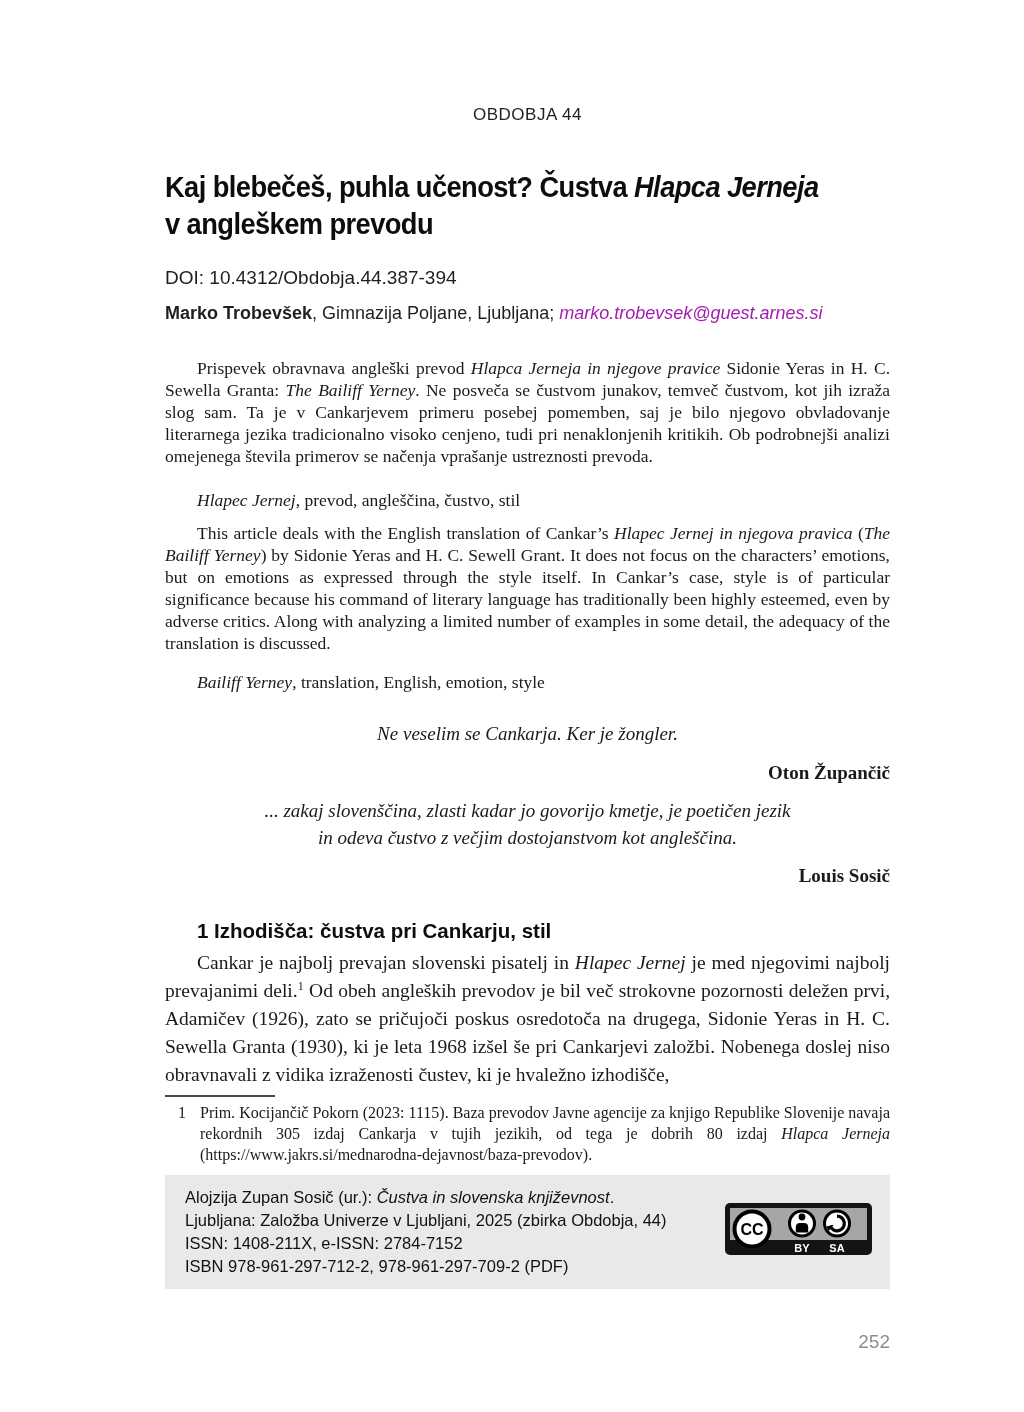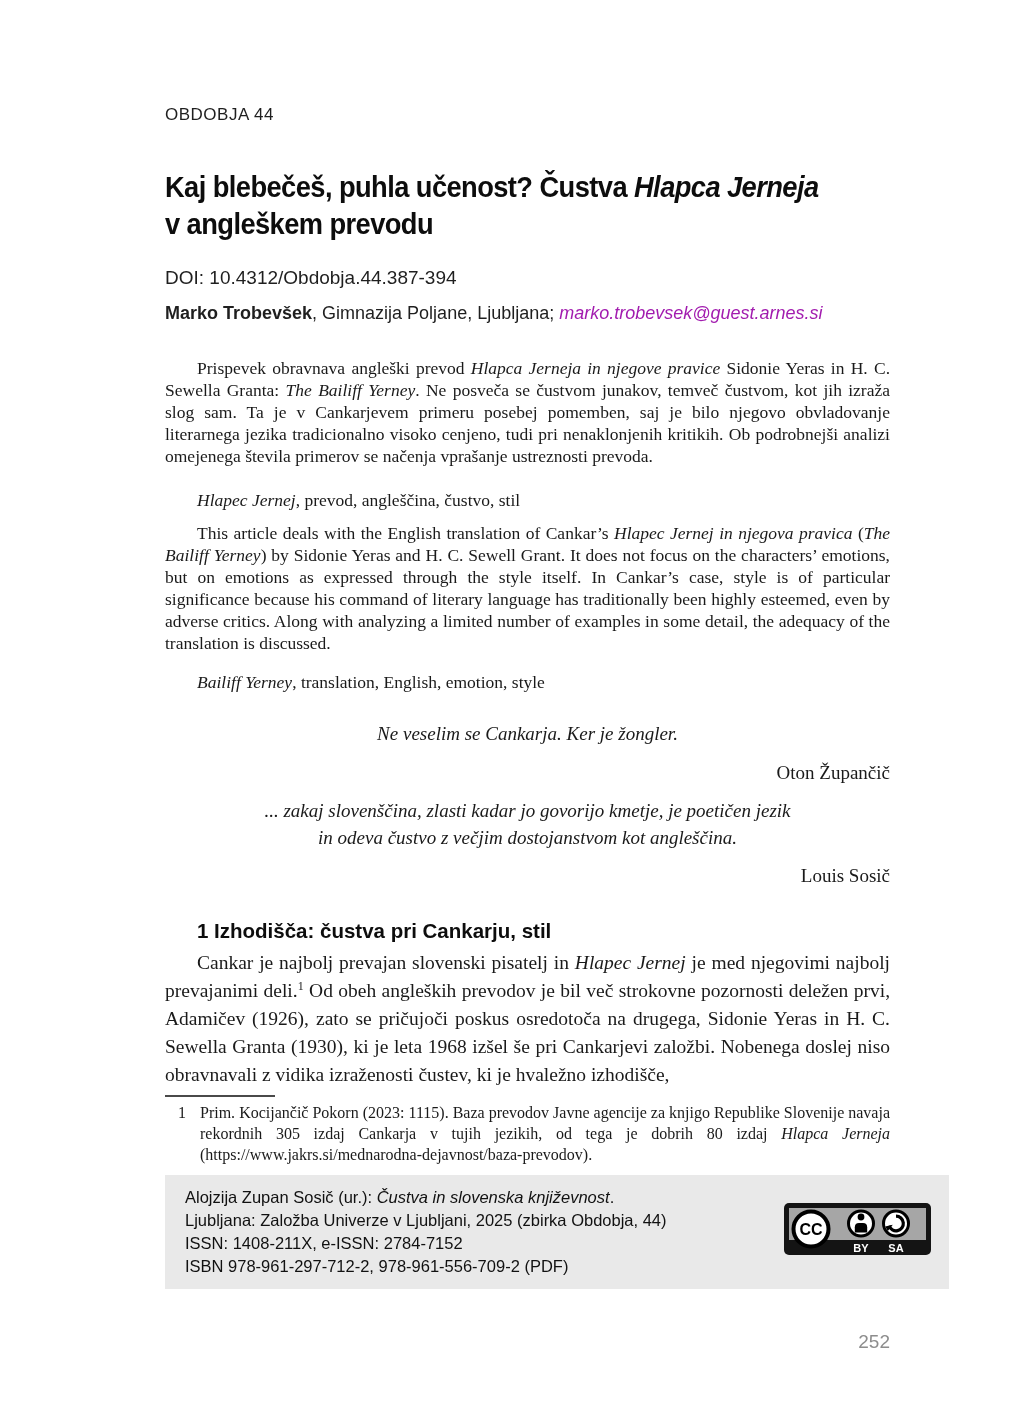--- a/index.html
+++ b/index.html
@@ -6,21 +6,21 @@
   html,body { background:#ffffff; }
   body {
     width:1024px; height:1412px;
     font-family:"Liberation Serif", serif;
     color:#1a1a1a;
   }
   .page { position:relative; width:1024px; height:1412px; background:#ffffff; overflow:hidden; }
   .content { position:absolute; left:165px; top:0; width:725px; }
 
   .running-header {
-    padding-top:105px; text-align:left;
+    padding-top:105px; text-align:center;
     font-family:"Liberation Sans", sans-serif;
     font-size:17px; color:#1f1f1f; letter-spacing:0.5px;
   }
 
   .title { margin-top:44px; color:#0d0d0d; }
   .title .t-line {
     display:block; white-space:nowrap;
     font-family:"Liberation Sans", sans-serif;
     font-weight:bold; font-size:29px; line-height:37px; letter-spacing:-0.6px;
     transform:scaleX(0.94); transform-origin:left center;
@@ -33,40 +33,40 @@
   .author-line .author-name { font-weight:bold; }
   .author-line .email { color:#a21caf; text-decoration:none; cursor:pointer;font-style:italic; }
 
   .abstract { margin-top:33px; font-size:17.5px; line-height:22px; text-align:justify; text-indent:32px; }
   .abstract.en { margin-top:11px; }
   .keywords { margin-top:22px; font-size:17.5px; line-height:22px; text-indent:32px; }
   .keywords.en { margin-top:17px; }
   .it { font-style:italic; }
 
   .epigraph { margin-top:27px; text-align:center; font-style:italic; font-size:19px; line-height:27px; }
-  .attribution { margin-top:15px; text-align:right; font-size:19px; }
+  .attribution { margin-top:15px; text-align:right; font-size:19px;font-weight:bold; }
   .epigraph.second { margin-top:13px; }
   .attribution.second { margin-top:14px; }
 
   .section-heading {
     margin-top:32px; padding-left:32px;
     font-family:"Liberation Sans", sans-serif; font-weight:bold;
     font-size:20.5px; line-height:24px; color:#0d0d0d;
   }
 
   .body-para { margin-top:6px; font-size:19.5px; line-height:28px; text-align:justify; text-indent:32px; }
   .body-para sup { font-size:12px; vertical-align:super; line-height:0; }
 
   .footnote-rule { margin-top:6px; width:110px; border:none; border-top:2px solid #4a4a4a; }
   .footnote { margin-top:5px; padding-left:13px; display:flex; font-size:16px; line-height:21px; }
   .footnote .fn-num { flex:none; width:22px; }
   .footnote .fn-text { flex:1; text-align:justify; }
 
   .colophon {
-    margin-top:10px; width:784px; background:#e9e9e9;
+    margin-top:10px; width:725px; background:#e9e9e9;
     padding:11px 18px 11px 20px;
     display:flex; align-items:center; justify-content:space-between;
     font-family:"Liberation Sans", sans-serif; font-size:16.5px; line-height:23px; color:#111111;
   }
   .colophon .col-lines { flex:1; min-width:0; }
   .colophon .col-line { white-space:nowrap; }
   .colophon .cc-badge { flex:none; margin-left:18px; cursor:pointer; }
 
   .page-number {
     margin-top:42px; text-align:right;
@@ -118,21 +118,21 @@
     <div class="footnote">
       <span class="fn-num">1</span>
       <span class="fn-text"><span>Prim. Kocijančič Pokorn (2023: 1115). Baza prevodov Javne agencije za knjigo Republike Slovenije navaja rekordnih 305 izdaj Cankarja v tujih jezikih, od tega je dobrih 80 izdaj </span><span class="it">Hlapca Jerneja</span><span> (https://www.jakrs.si/mednarodna-dejavnost/baza-prevodov).</span></span>
     </div>
 
     <div class="colophon">
       <div class="col-lines">
         <div class="col-line"><span>Alojzija Zupan Sosič (ur.): </span><span class="it">Čustva in slovenska književnost</span><span>.</span></div>
         <div class="col-line">Ljubljana: Založba Univerze v Ljubljani, 2025 (zbirka Obdobja, 44)</div>
         <div class="col-line">ISSN: 1408-211X, e-ISSN: 2784-7152</div>
-        <div class="col-line">ISBN 978-961-297-712-2, 978-961-556-709-2 (PDF)</div>
+        <div class="col-line">ISBN 978-961-297-712-2, 978-961-297-709-2 (PDF)</div>
       </div>
       <div class="cc-badge">
         <svg width="147" height="52" viewBox="0 0 147 52" xmlns="http://www.w3.org/2000/svg">
           <rect x="0" y="0" width="147" height="52" rx="5" fill="#141414"></rect>
           <rect x="5" y="5" width="137" height="32" fill="#a6a6a6"></rect>
           <g>
             <circle cx="27" cy="26" r="17.5" fill="#ffffff" stroke="#000000" stroke-width="4"></circle>
             <text x="27" y="32" text-anchor="middle" font-family="Liberation Sans, sans-serif" font-size="16" font-weight="bold" fill="#000000">CC</text>
           </g>
           <g>

